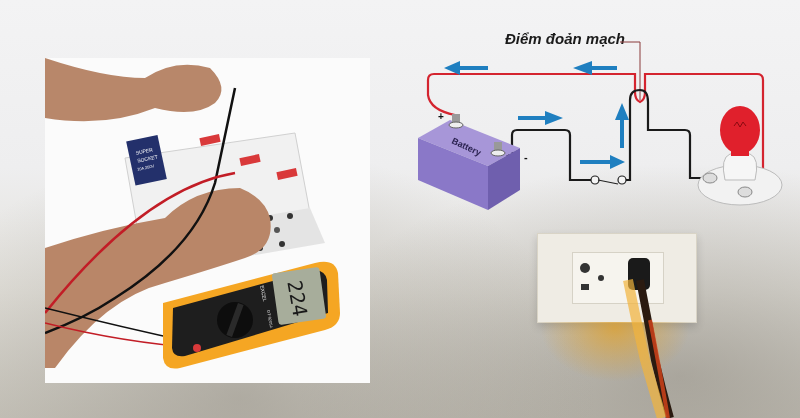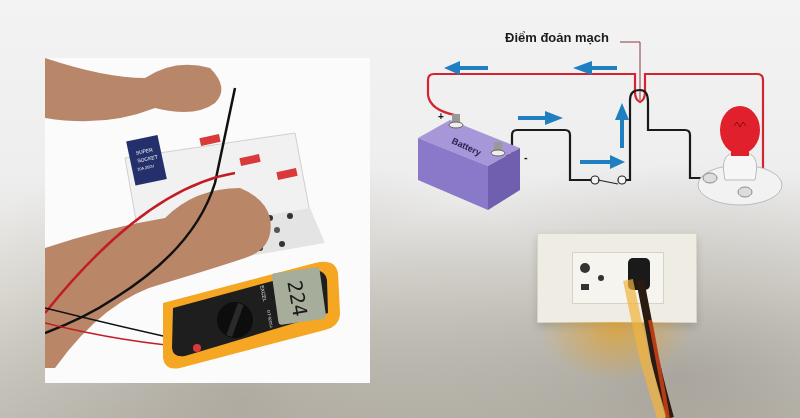--- a/index.html
+++ b/index.html
@@ -3,21 +3,21 @@
   <meta charset="utf-8">
   <style>
     html, body { margin:0; padding:0; }
     body { width:800px; height:418px; position:relative; overflow:hidden;
       font-family:"Liberation Sans", sans-serif;
       background: linear-gradient(180deg, #f3f3f4 0%, #eeeeef 40%, #e2e0da 70%, #c9c6bd 100%); }
     .bg-haze { position:absolute; left:0; top:0; width:800px; height:418px;
       background: radial-gradient(ellipse at 30% 95%, rgba(150,145,135,0.55) 0%, rgba(150,145,135,0) 45%),
                   radial-gradient(ellipse at 85% 90%, rgba(130,125,115,0.5) 0%, rgba(130,125,115,0) 40%); }
     .photo { position:absolute; left:45px; top:58px; width:325px; height:325px; background:#fbfbfb; overflow:hidden; }
-    .label { position:absolute; left:505px; top:30px; font-size:13px; font-weight:bold; color:#1b1b1b; }
+    .label { position:absolute; left:505px; top:30px; font-size:15px; font-weight:bold; color:#1b1b1b;font-style:italic; }
     .outlet-plate { position:absolute; left:537px; top:233px; width:158px; height:88px; background:#efece4;
       border:1px solid #d9d4c6; box-shadow: 0 4px 8px rgba(0,0,0,0.15); }
     .socket { position:absolute; left:572px; top:252px; width:90px; height:50px; background:#f6f4ee; border:1px solid #d6d2c6; }
     .scorch { position:absolute; left:540px; top:322px; width:150px; height:60px;
       background: radial-gradient(ellipse at 50% 10%, rgba(224,160,40,0.75) 0%, rgba(224,160,40,0) 70%); }
   </style>
 </head>
 <body>
 
 <div class="bg-haze"></div>

